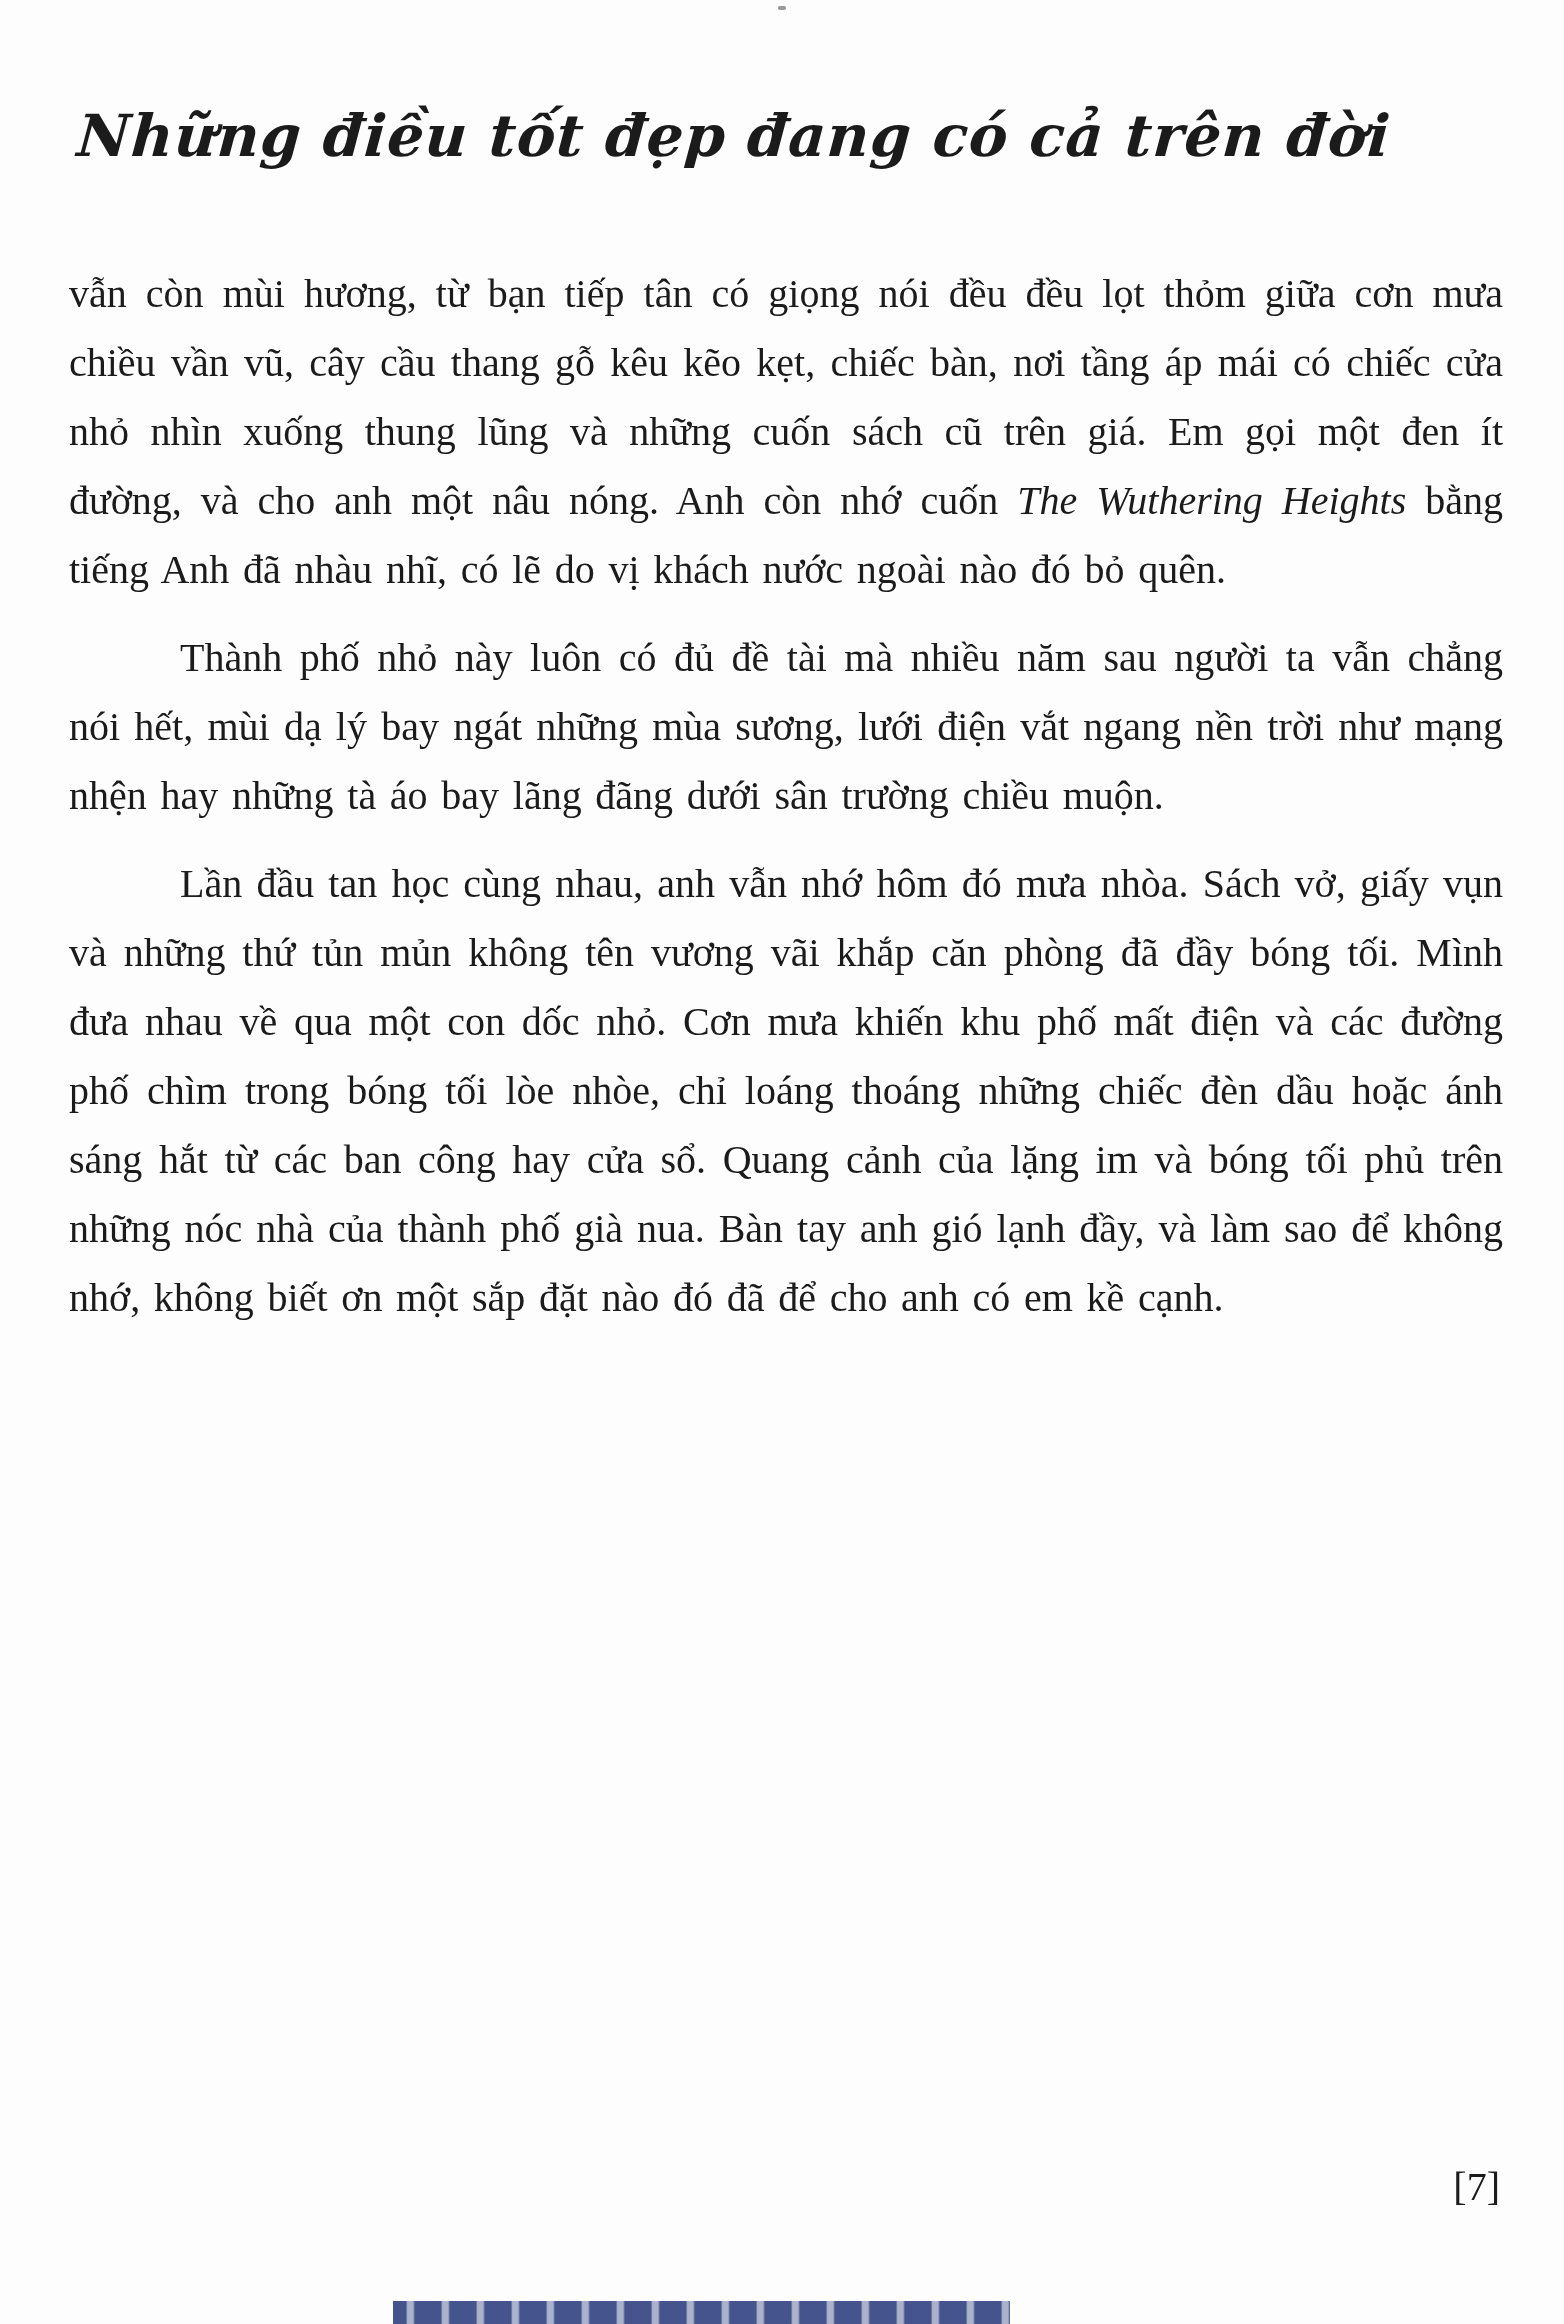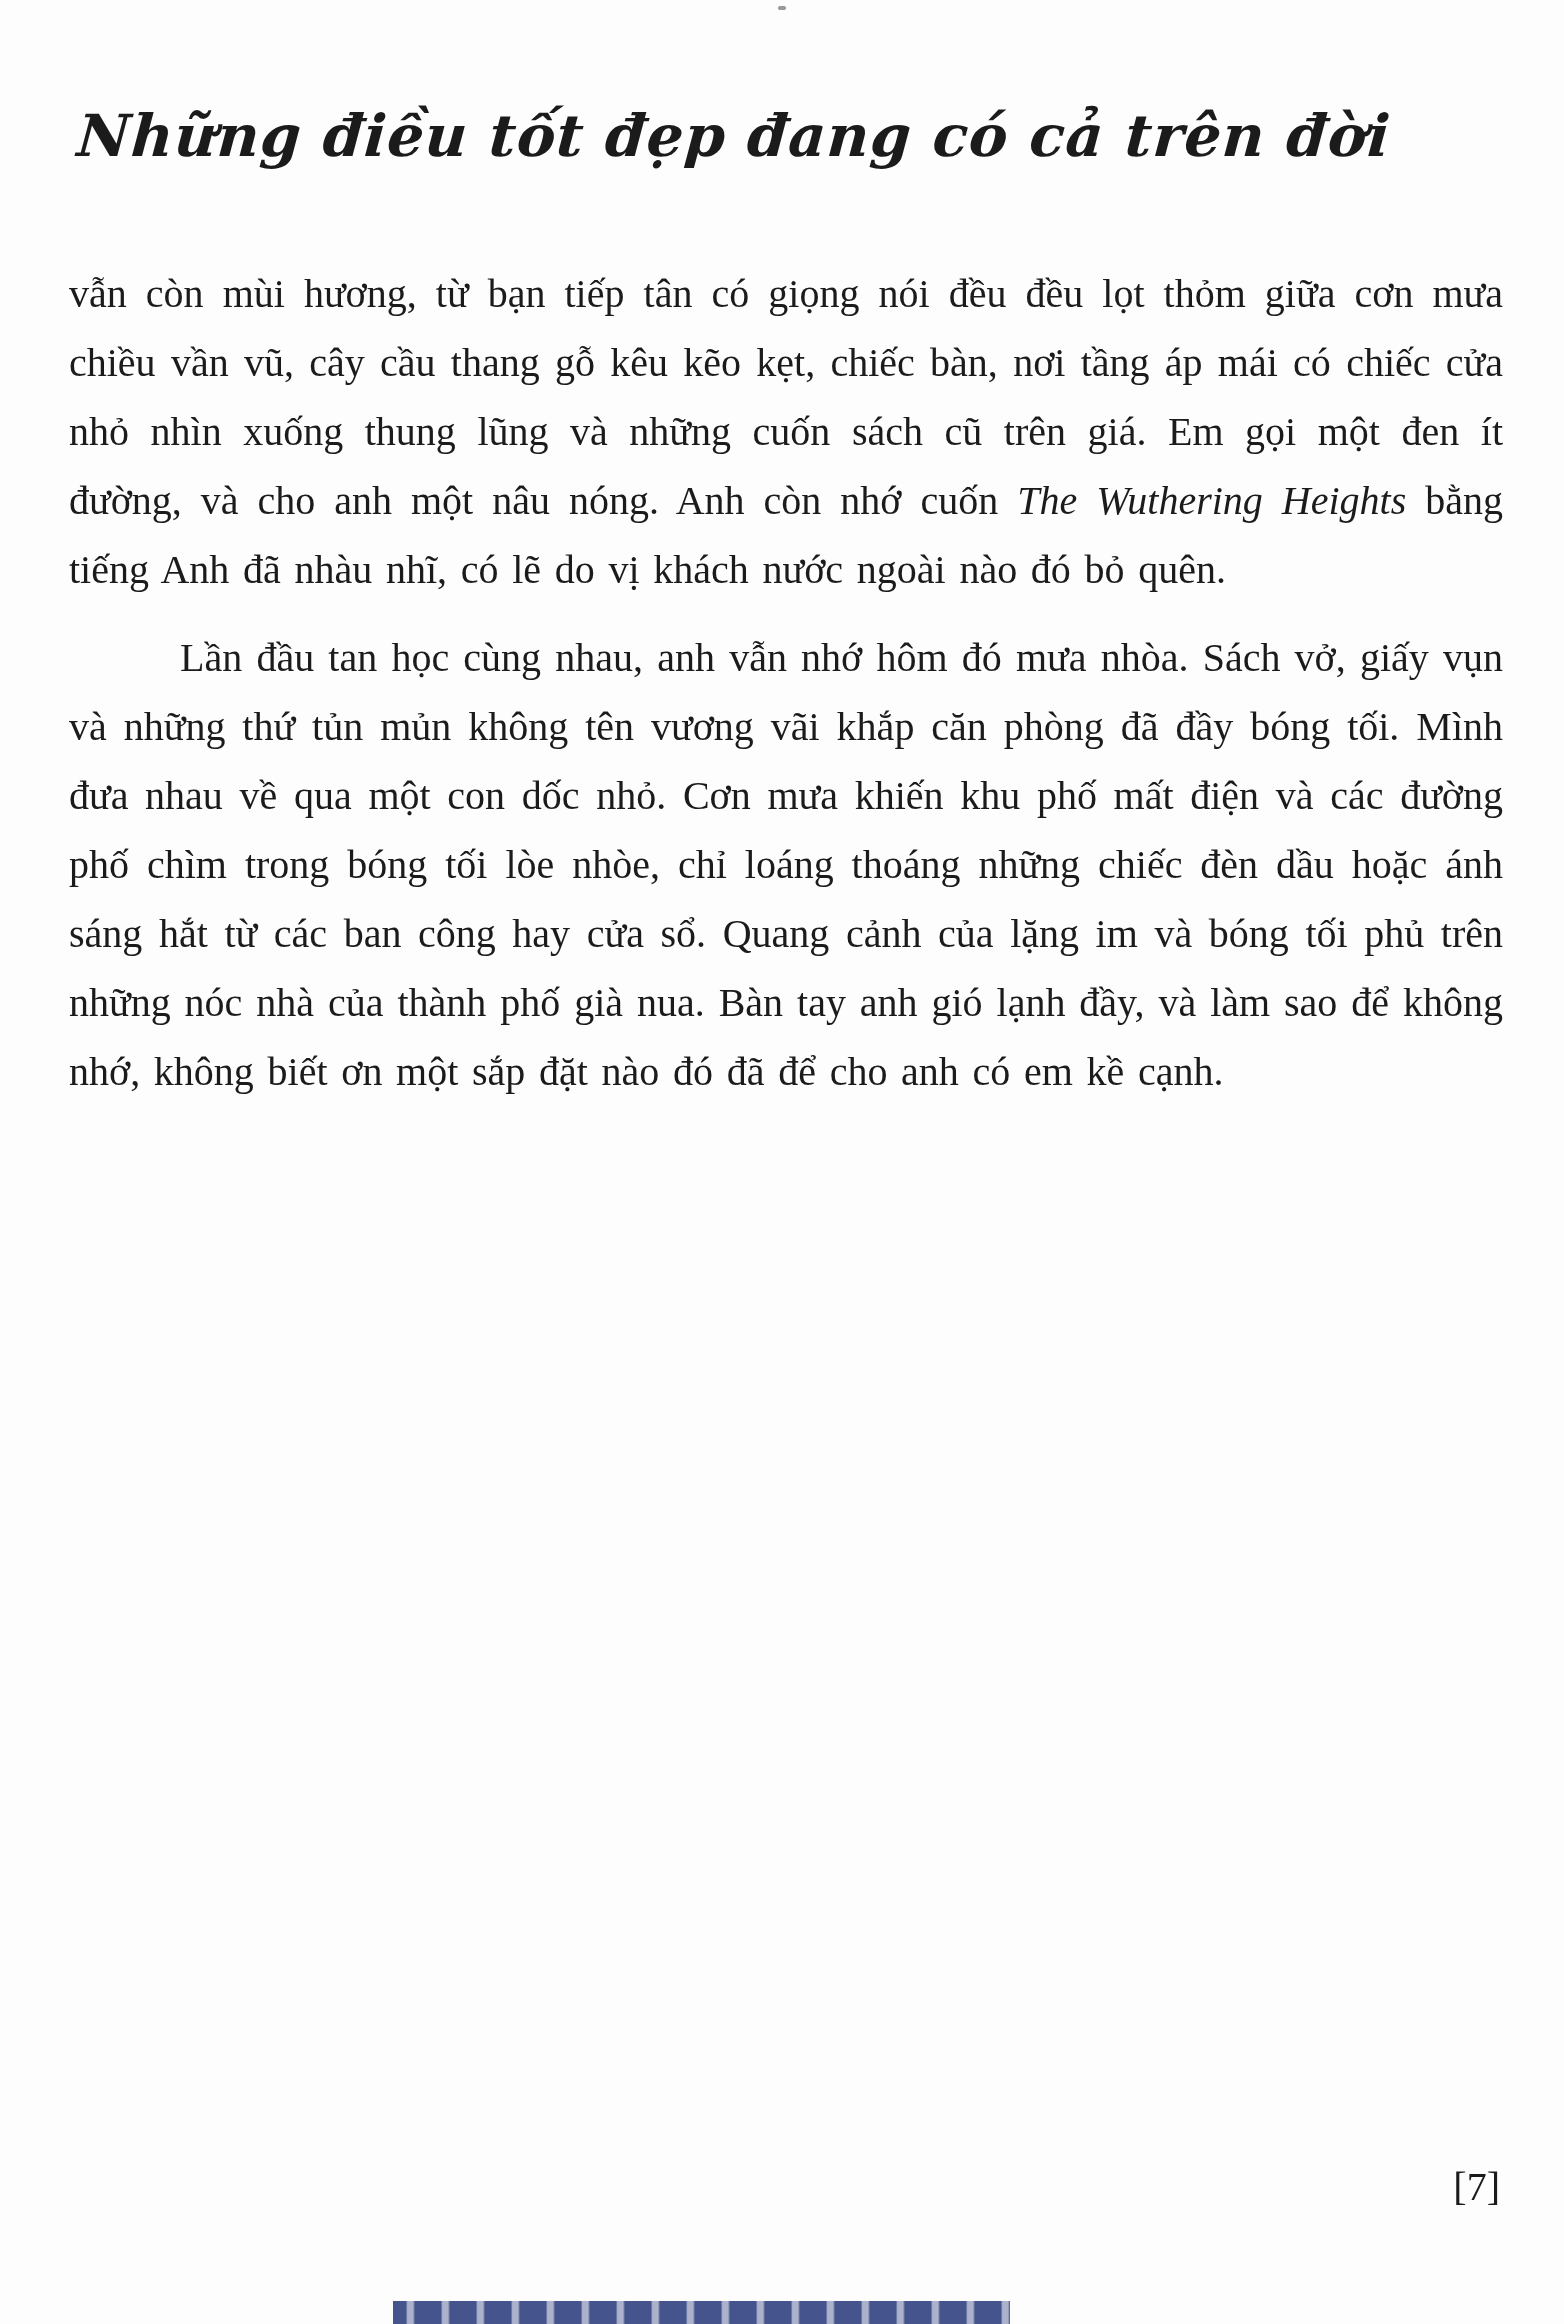--- a/index.html
+++ b/index.html
@@ -71,20 +71,21 @@
 <body>
 
 <div class="page">
 
   <div class="scan-artifact-top"></div>
 
   <div class="chapter-header">Những điều tốt đẹp đang có cả trên đời</div>
 
   <div class="body-text">
       <p><span>vẫn còn mùi hương, từ bạn tiếp tân có giọng nói đều đều lọt thỏm giữa cơn mưa chiều vần vũ, cây cầu thang gỗ kêu kẽo kẹt, chiếc bàn, nơi tầng áp mái có chiếc cửa nhỏ nhìn xuống thung lũng và những cuốn sách cũ trên giá. Em gọi một đen ít đường, và cho anh một nâu nóng. Anh còn nhớ cuốn </span><span class="italic">The Wuthering Heights</span><span> bằng tiếng Anh đã nhàu nhĩ, có lẽ do vị khách nước ngoài nào đó bỏ quên.</span></p>
+      <p class="indent"><span>Thành phố nhỏ này luôn có đủ đề tài mà nhiều năm sau người ta vẫn chẳng nói hết, mùi dạ lý bay ngát những mùa sương, lưới điện vắt ngang nền trời như mạng nhện hay những tà áo bay lãng đãng dưới sân trường chiều muộn.</span></p>
       <p class="indent"><span>Lần đầu tan học cùng nhau, anh vẫn nhớ hôm đó mưa nhòa. Sách vở, giấy vụn và những thứ tủn mủn không tên vương vãi khắp căn phòng đã đầy bóng tối. Mình đưa nhau về qua một con dốc nhỏ. Cơn mưa khiến khu phố mất điện và các đường phố chìm trong bóng tối lòe nhòe, chỉ loáng thoáng những chiếc đèn dầu hoặc ánh sáng hắt từ các ban công hay cửa sổ. Quang cảnh của lặng im và bóng tối phủ trên những nóc nhà của thành phố già nua. Bàn tay anh gió lạnh đầy, và làm sao để không nhớ, không biết ơn một sắp đặt nào đó đã để cho anh có em kề cạnh.</span></p>
     </div>
 
   <div class="page-number">[7]</div>
 
   <div class="cutoff-bottom-strip"></div>
 
 </div>
 
 

